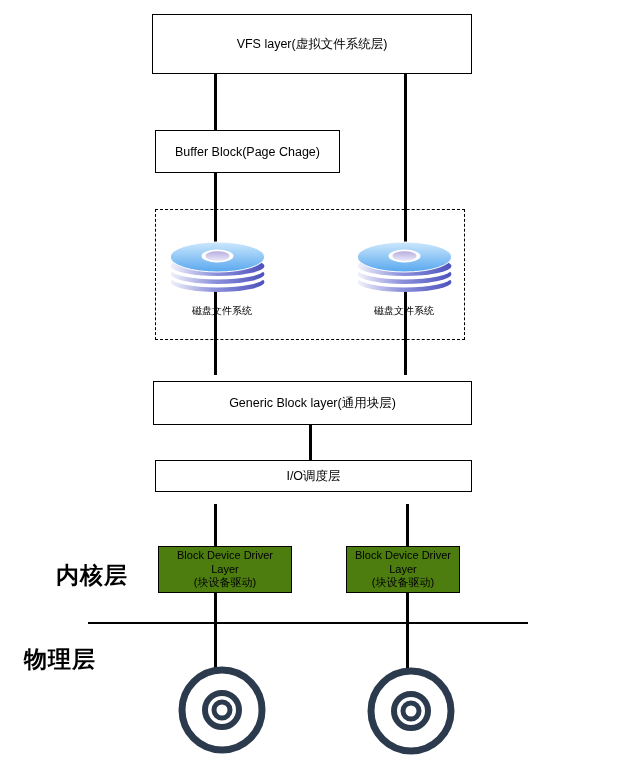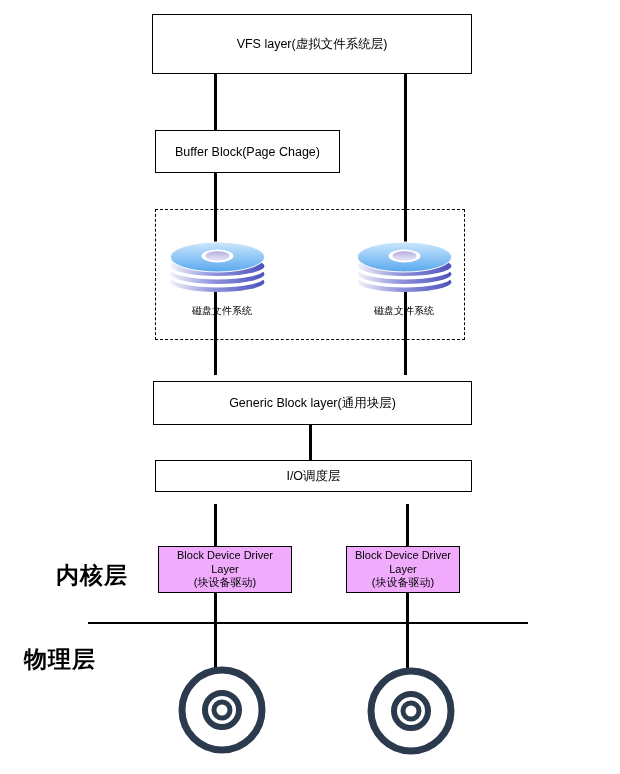--- a/index.html
+++ b/index.html
@@ -57,21 +57,21 @@
   .layer-label {
     position: absolute;
     font-size: 23px;
     font-weight: bold;
     letter-spacing: 1px;
     z-index: 6;
   }
   .driver-box {
     position: absolute;
     border: 1.5px solid #000000;
-    background: #f0abfc;
+    background: #4d7c0f;
     box-sizing: border-box;
     display: flex;
     flex-direction: column;
     align-items: center;
     justify-content: center;
     text-align: center;
     font-size: 11px;
     line-height: 1.25;
     z-index: 5;
   }

